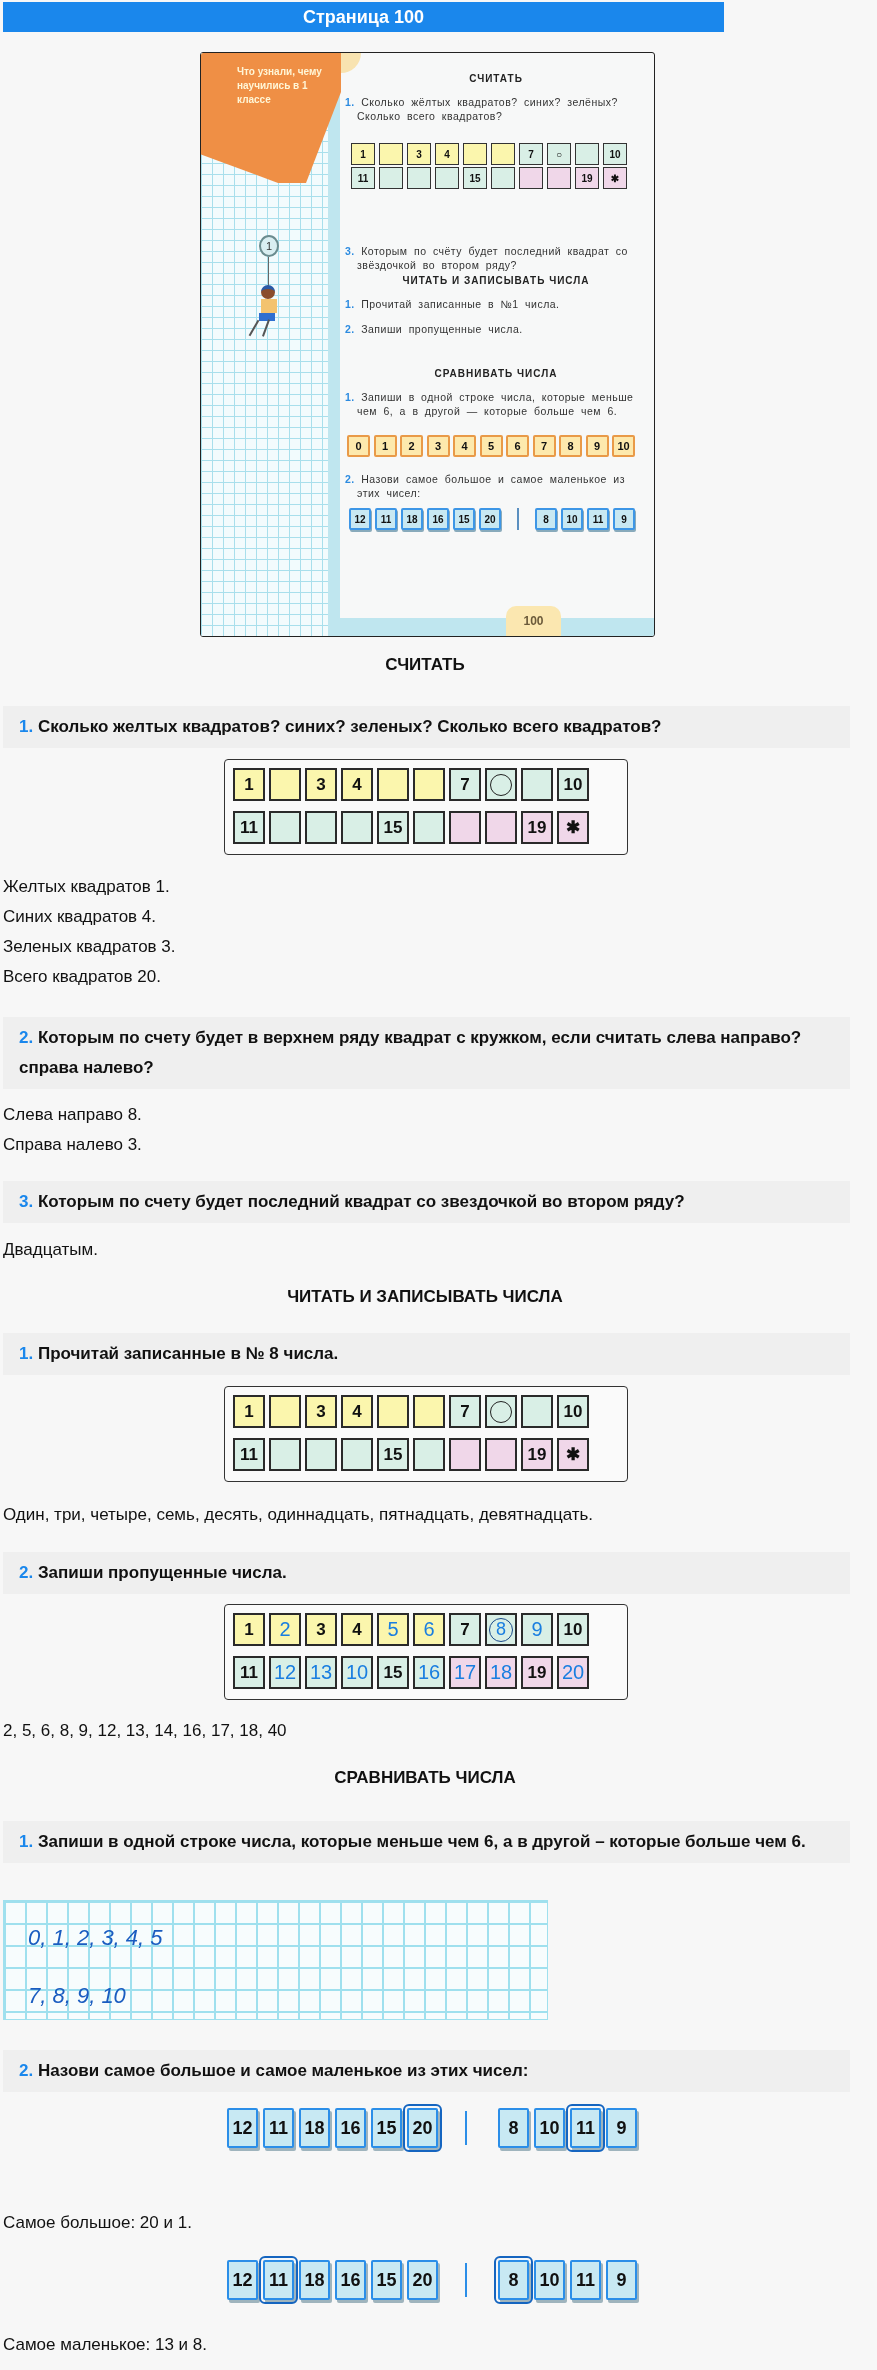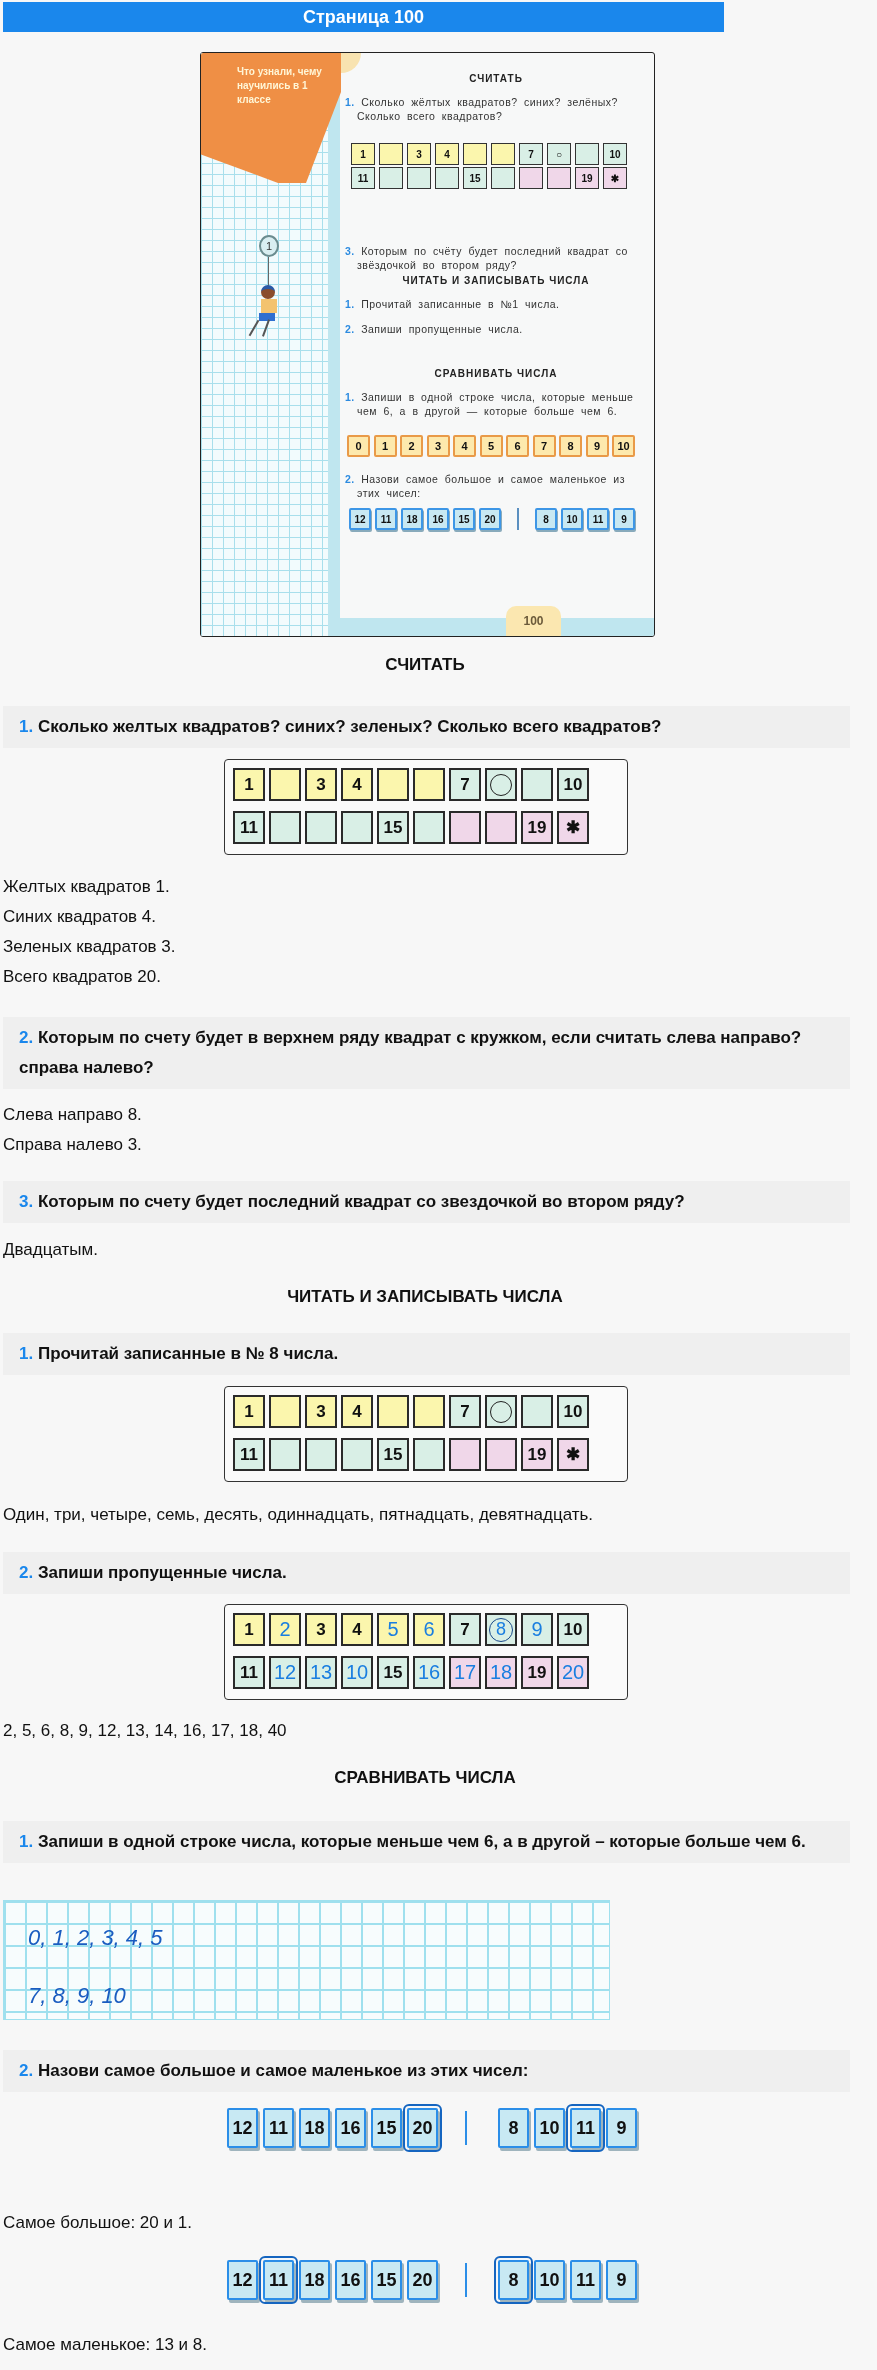--- a/index.html
+++ b/index.html
@@ -92,21 +92,21 @@
     display: flex; align-items: center; justify-content: center; font-family: "Liberation Sans", sans-serif;
   }
   .sq.y { background: #fbf6ad; }
   .sq.g { background: #d9efe6; }
   .sq.p { background: #f0d7e9; }
   .sq.blue { color: #1a7ee0; font-weight: normal; font-size: 20px; }
   .sq .circle { width: 22px; height: 22px; border: 1.5px solid #222; border-radius: 50%; }
   .sq .circ-num { width: 24px; height: 24px; border: 1.5px solid #1a4a8a; border-radius: 50%; color: #1a7ee0; font-weight: normal; font-size: 18px; display:flex; align-items:center; justify-content:center; }
 
   .grid-paper {
-    position: absolute; left: 3px; top: 1900px; width: 607px; height: 120px;
+    position: absolute; left: 3px; top: 1900px; width: 545px; height: 120px;
     background-color: #f7fcfd;
     background-image:
       linear-gradient(#9fe0ee 2px, transparent 2px),
       linear-gradient(90deg, #9fe0ee 2px, transparent 2px);
     background-size: 21px 22px;
     border: 1px solid #9fe0ee;
   }
   .hw { position: absolute; left: 24px; font-style: italic; color: #1a5cc0; font-size: 22px; font-family: "Liberation Sans", sans-serif; }
 
   .cards { position: absolute; left: 227px; display: flex; align-items: center; gap: 5px; }

